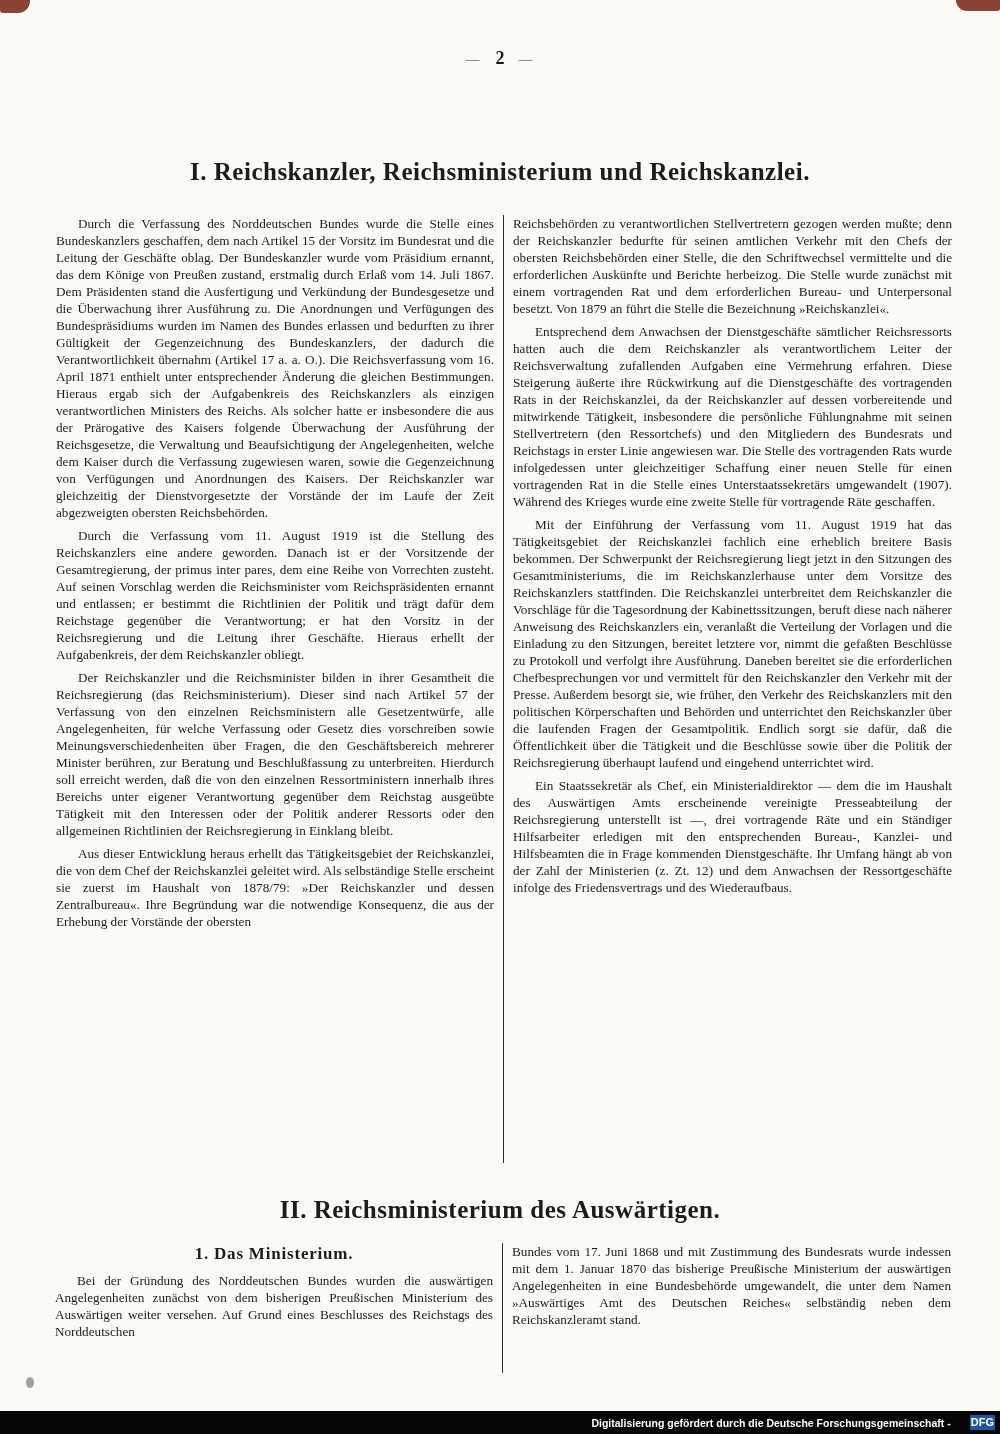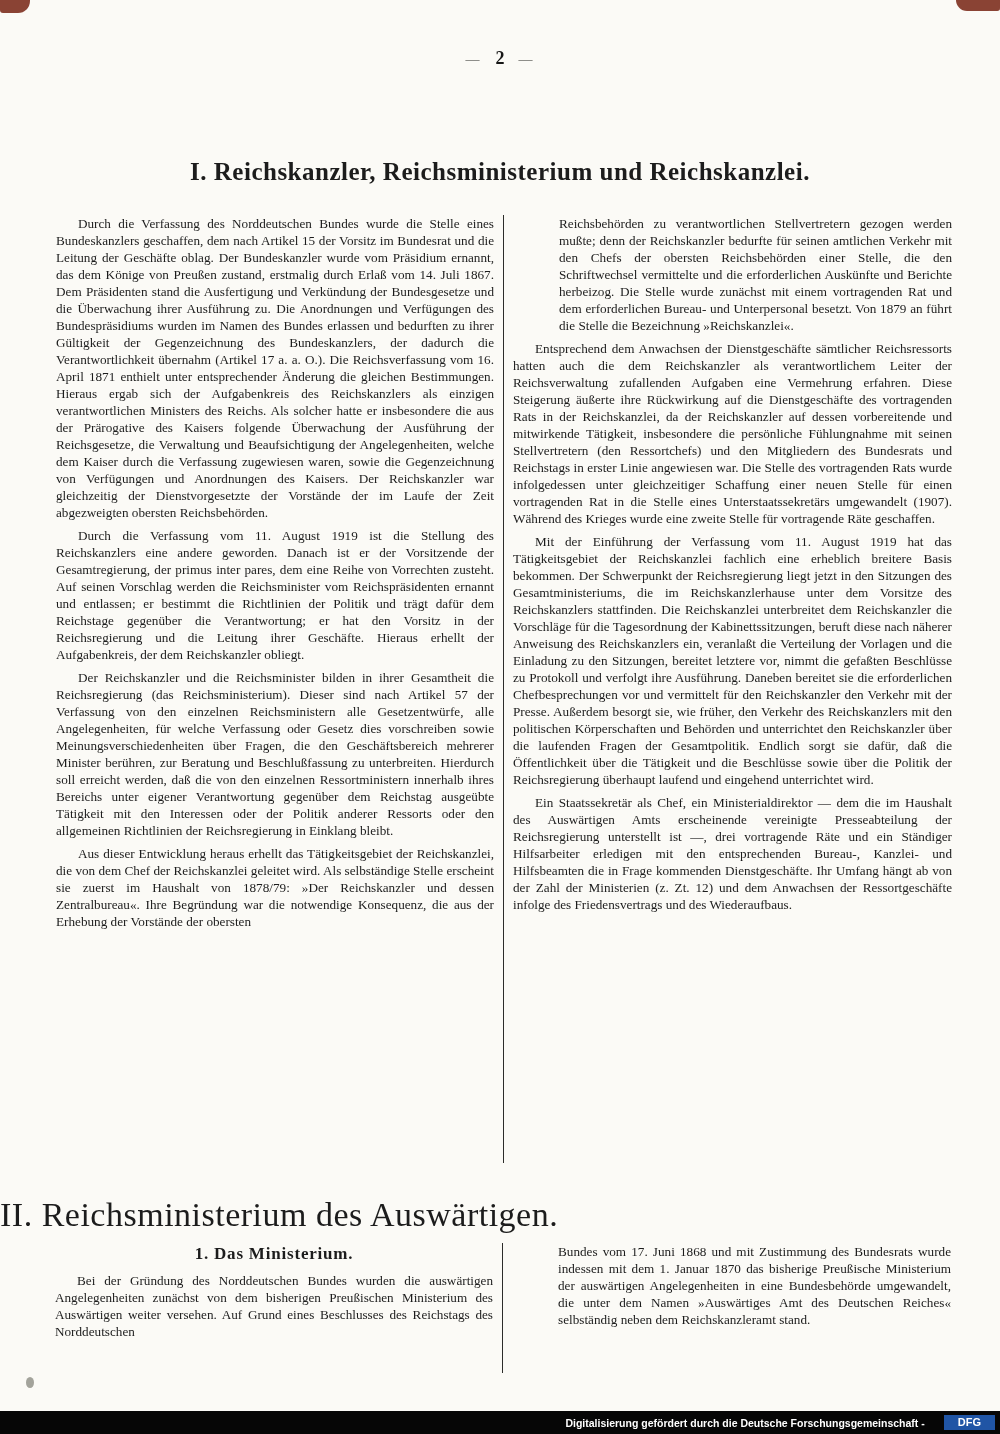--- a/index.html
+++ b/index.html
@@ -38,56 +38,56 @@
   }
   .page-number-row .dash { letter-spacing: 2px; color: #6a6a66; margin: 0 14px; }
   .page-number { font-weight: bold; font-size: 18px; color: #161616; }
   
   .section1-title {
     position: absolute; top: 158px; left: 0; right: 0;
     text-align: center; font-size: 25px; font-weight: bold; letter-spacing: .5px;
   }
   .section2-title {
     position: absolute; top: 1196px; left: 0; right: 0;
-    font-size: 34px; font-weight: normal; letter-spacing: .5px;
+    text-align: center; font-size: 25px; font-weight: bold; letter-spacing: .5px;
   }
   
   .columns {
     position: absolute; left: 55px; width: 897px;
     display: flex; overflow: hidden;
   }
   .columns-1 { top: 215px; height: 948px; justify-content: flex-end; }
   .columns-2 { top: 1243px; height: 130px; }
   .col {
     text-align: justify;
     font-size: 13.2px; line-height: 17px;
   }
   .col-left  { width: 438px; }
   .col-right { width: 439px; }
   .col-divider {
     width: 1px; background: #2c2c2a; margin: 0 9px; flex: none;
   }
   .para { text-indent: 22px; margin-bottom: 6px; }
-  .para.no-indent { text-indent: 0; margin-left: 46px; }
+  .para.no-indent { text-indent: 0; }
   .subsection-title {
     text-align: center; font-size: 17px; font-weight: bold;
     letter-spacing: .8px; margin: 2px 0 10px 0;
   }
   
   .footer-bar {
     position: absolute; left: 0; right: 0; bottom: 0; height: 23px;
     background: #060606;
     display: flex; align-items: center; justify-content: flex-end;
     gap: 19px; padding-right: 5px;
     font-family: "Liberation Sans", sans-serif;
   }
   .footer-text { color: #ffffff; font-size: 10.5px; font-weight: bold; }
   .dfg-logo {
     background: #2055a5; color: #ffffff; font-weight: bold;
-    font-size: 11px; padding: 2px 14px; line-height: 1;
+    font-size: 11px; padding: 2px 1px; line-height: 1;
   }
 </style>
 </head>
 <body>
 
 <div class="page">
 
   <div class="artifact-tl"></div>
   <div class="artifact-tr"></div>
   <div class="artifact-bl"></div>

